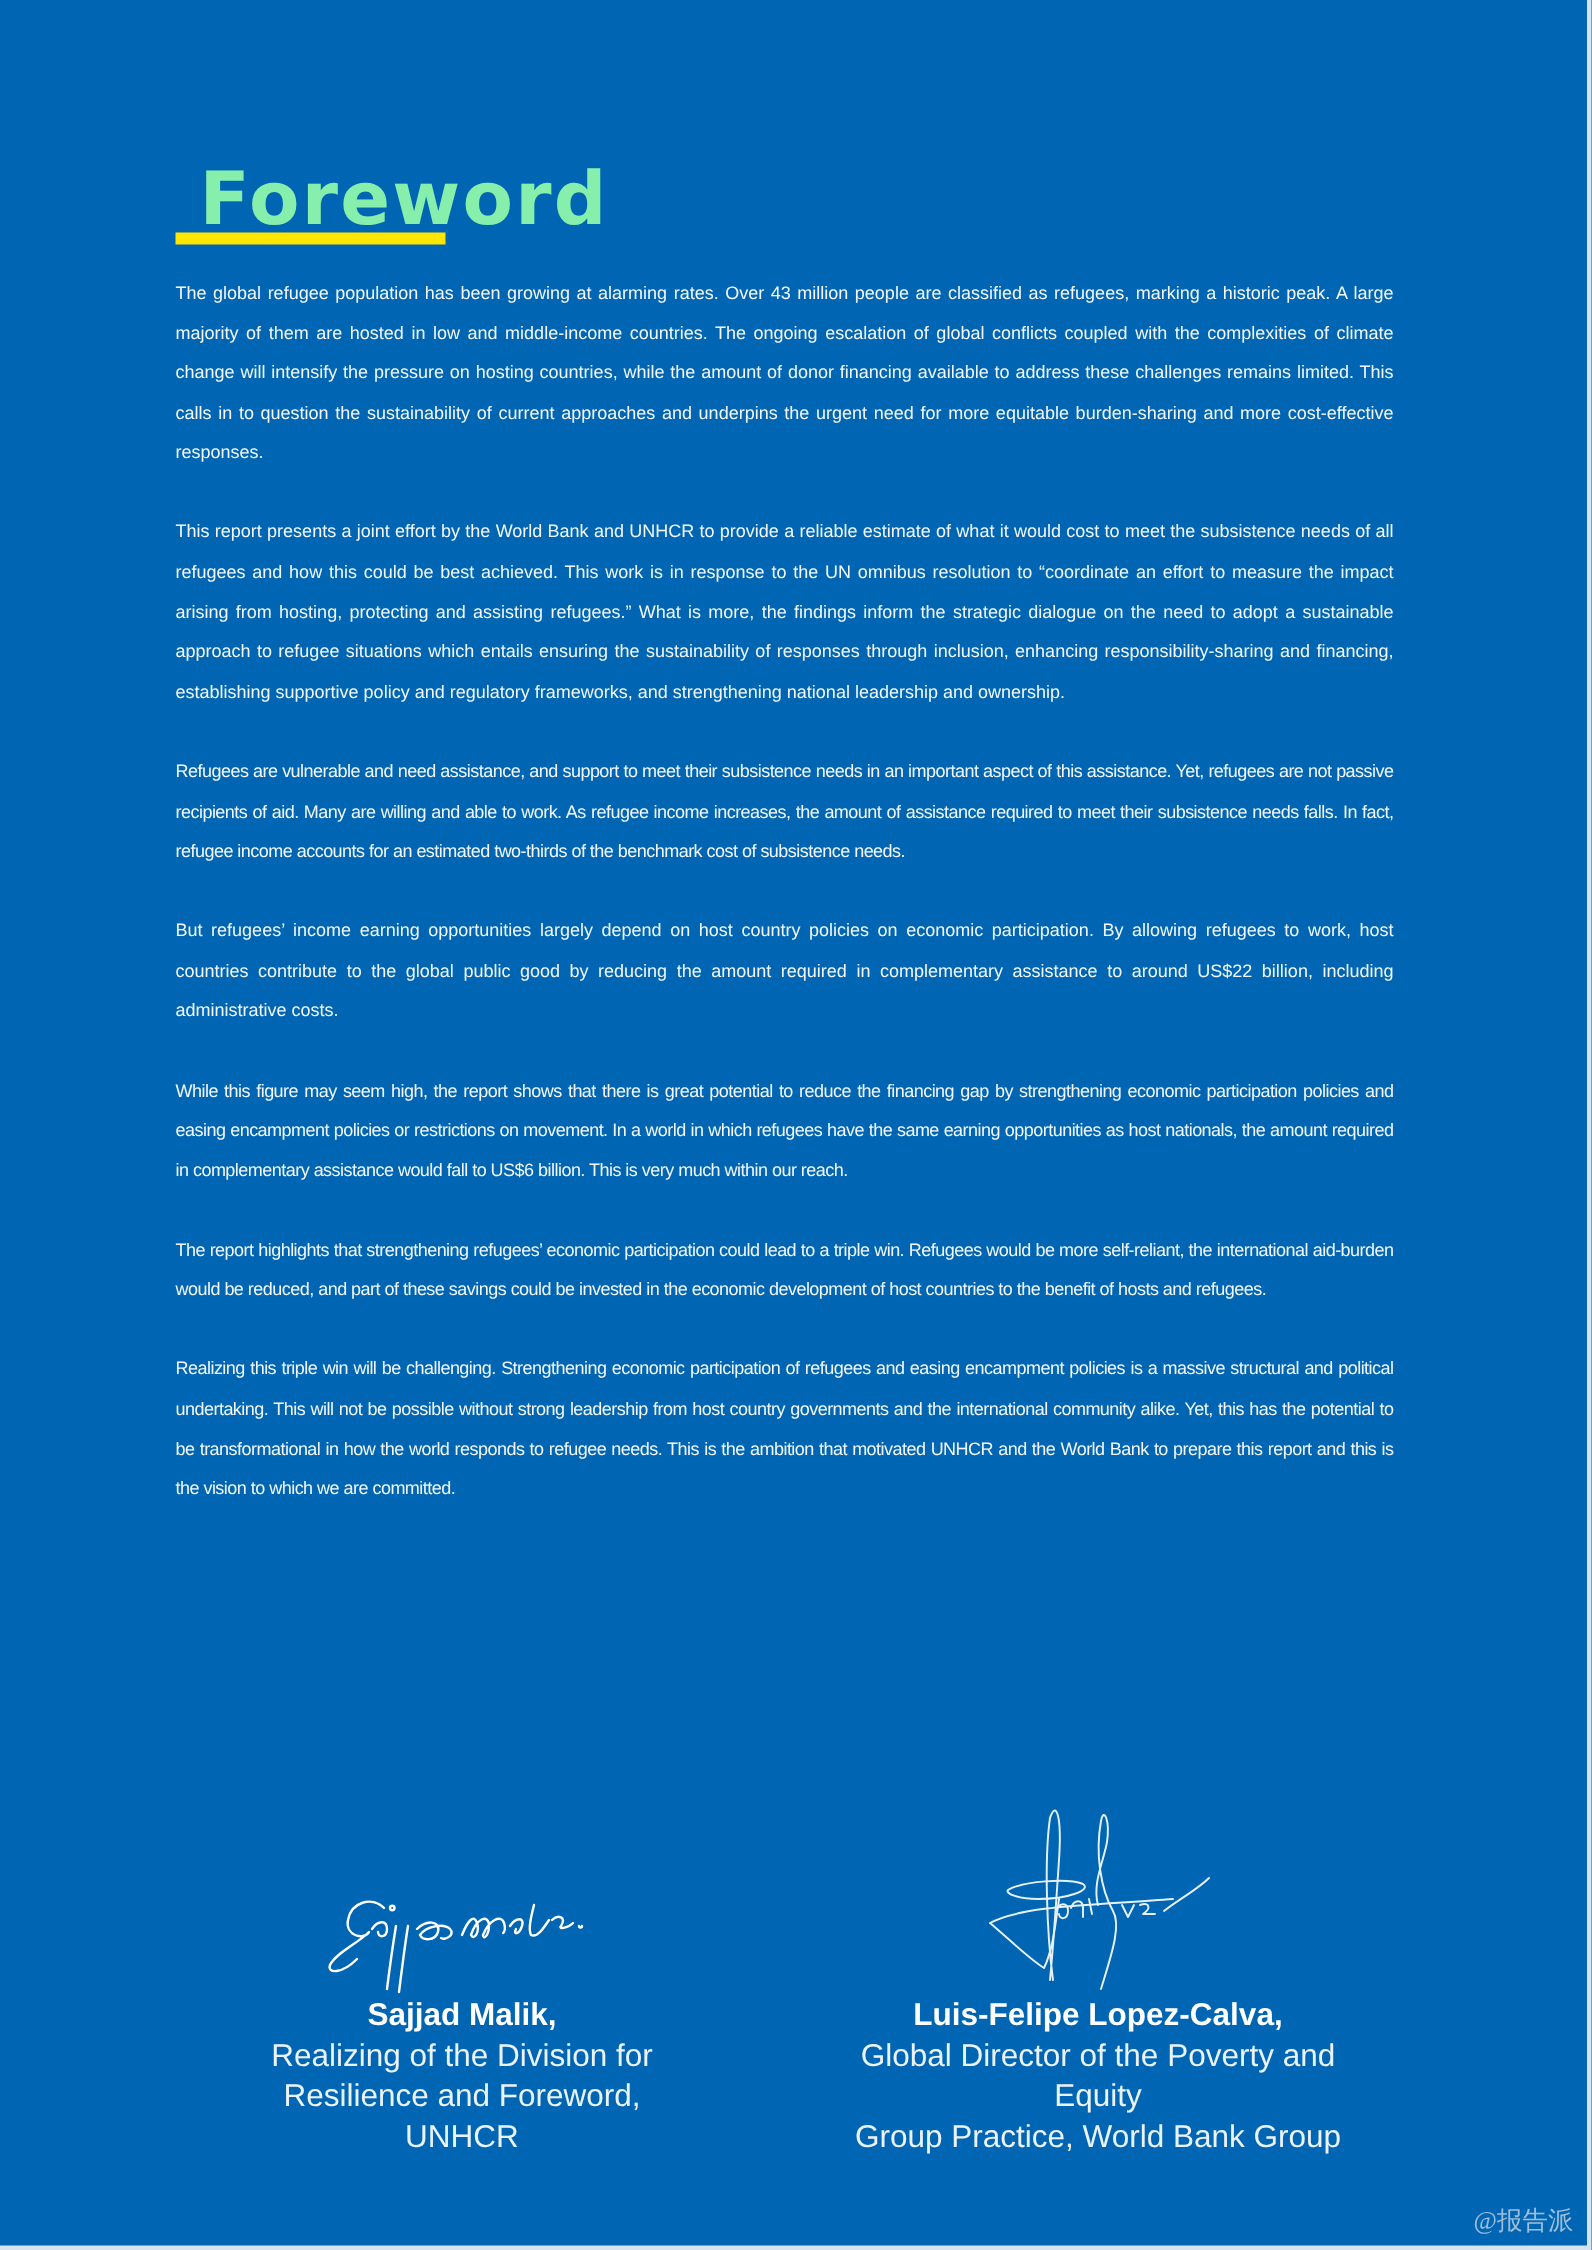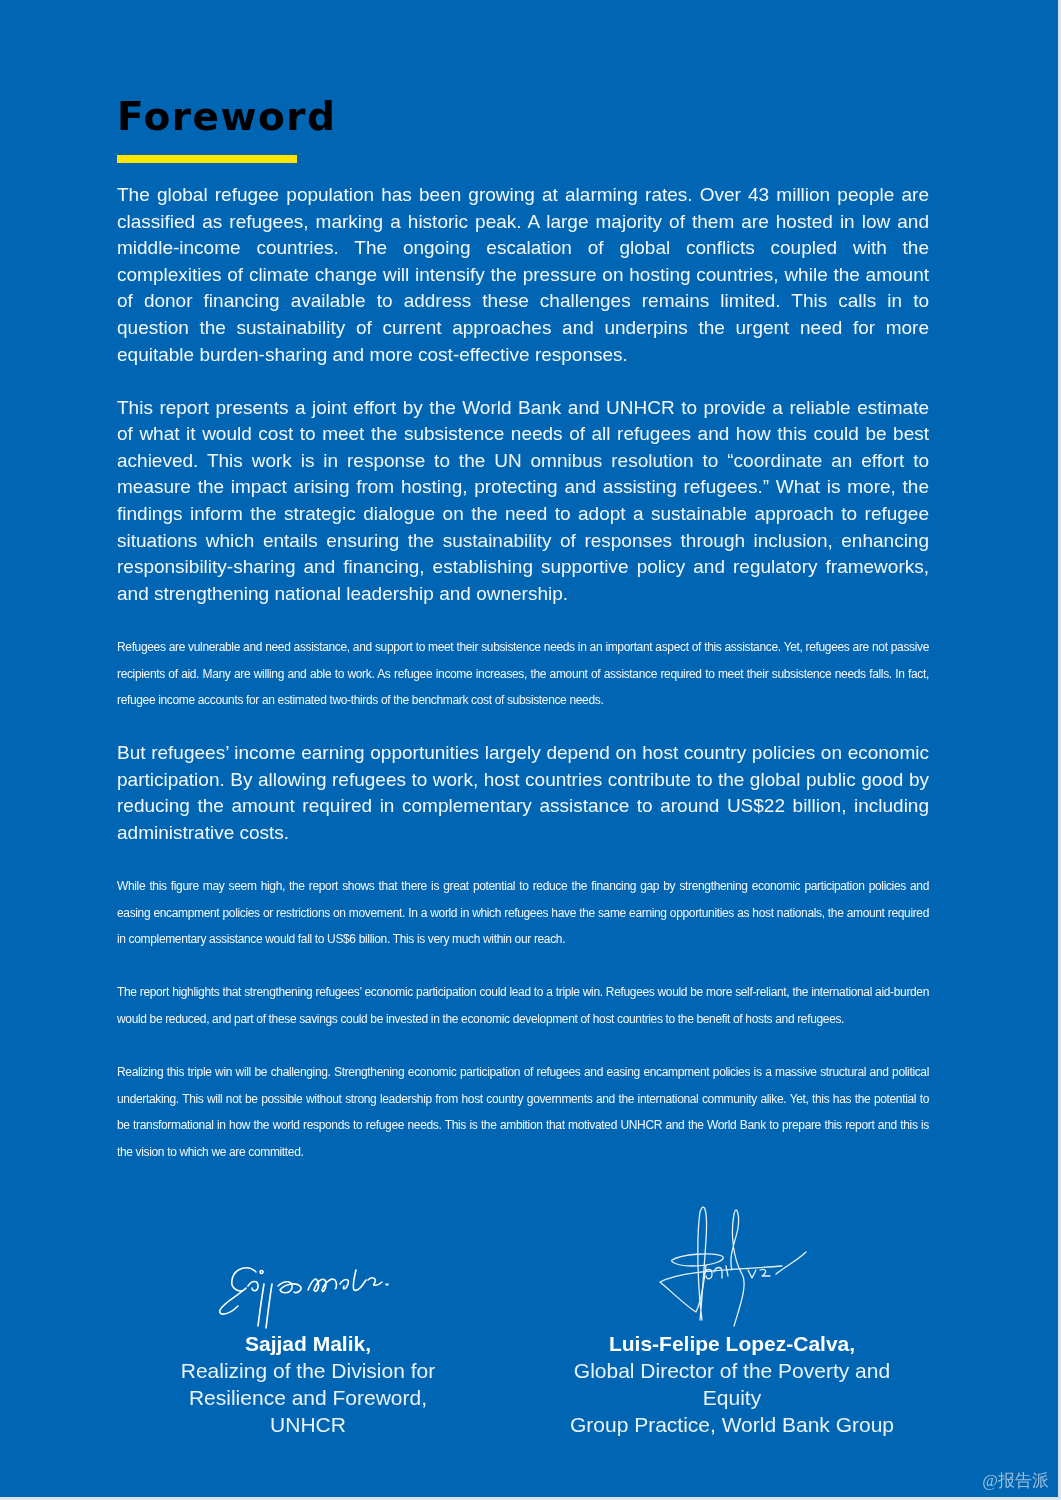--- a/index.html
+++ b/index.html
@@ -19,46 +19,46 @@
       top: 0;
       width: 1058px;
       height: 1497px;
       background: #0066b3;
       color: #ffffff;
     }
     .title {
       position: absolute;
       left: 117px;
       top: 86px;
-      margin: 0;
+      margin: 16px;
       font-family: "DejaVu Sans", sans-serif;
       font-weight: bold;
-      font-size: 39px;
+      font-size: 49px;
       letter-spacing: 1.5px;
       line-height: 62px;
-      color: #000000;
+      color: #86efac;
     }
     .title-underline {
       position: absolute;
       left: 117px;
       top: 155px;
       width: 180px;
       height: 8px;
       background: #ffe600;
     }
     .body-text {
       position: absolute;
       left: 117px;
       top: 182px;
       width: 812px;
     }
     .para {
       margin: 0 0 26.5px 0;
       font-family: "Liberation Sans", sans-serif;
-      font-size: 19px;
+      font-size: 12px;
       line-height: 26.6px;
       text-align: justify;
       color: #f4f8fc;
     }
     .para.narrow {
       font-size: 12px;
       letter-spacing: -0.35px;
     }
     .signatures {
       position: absolute;

